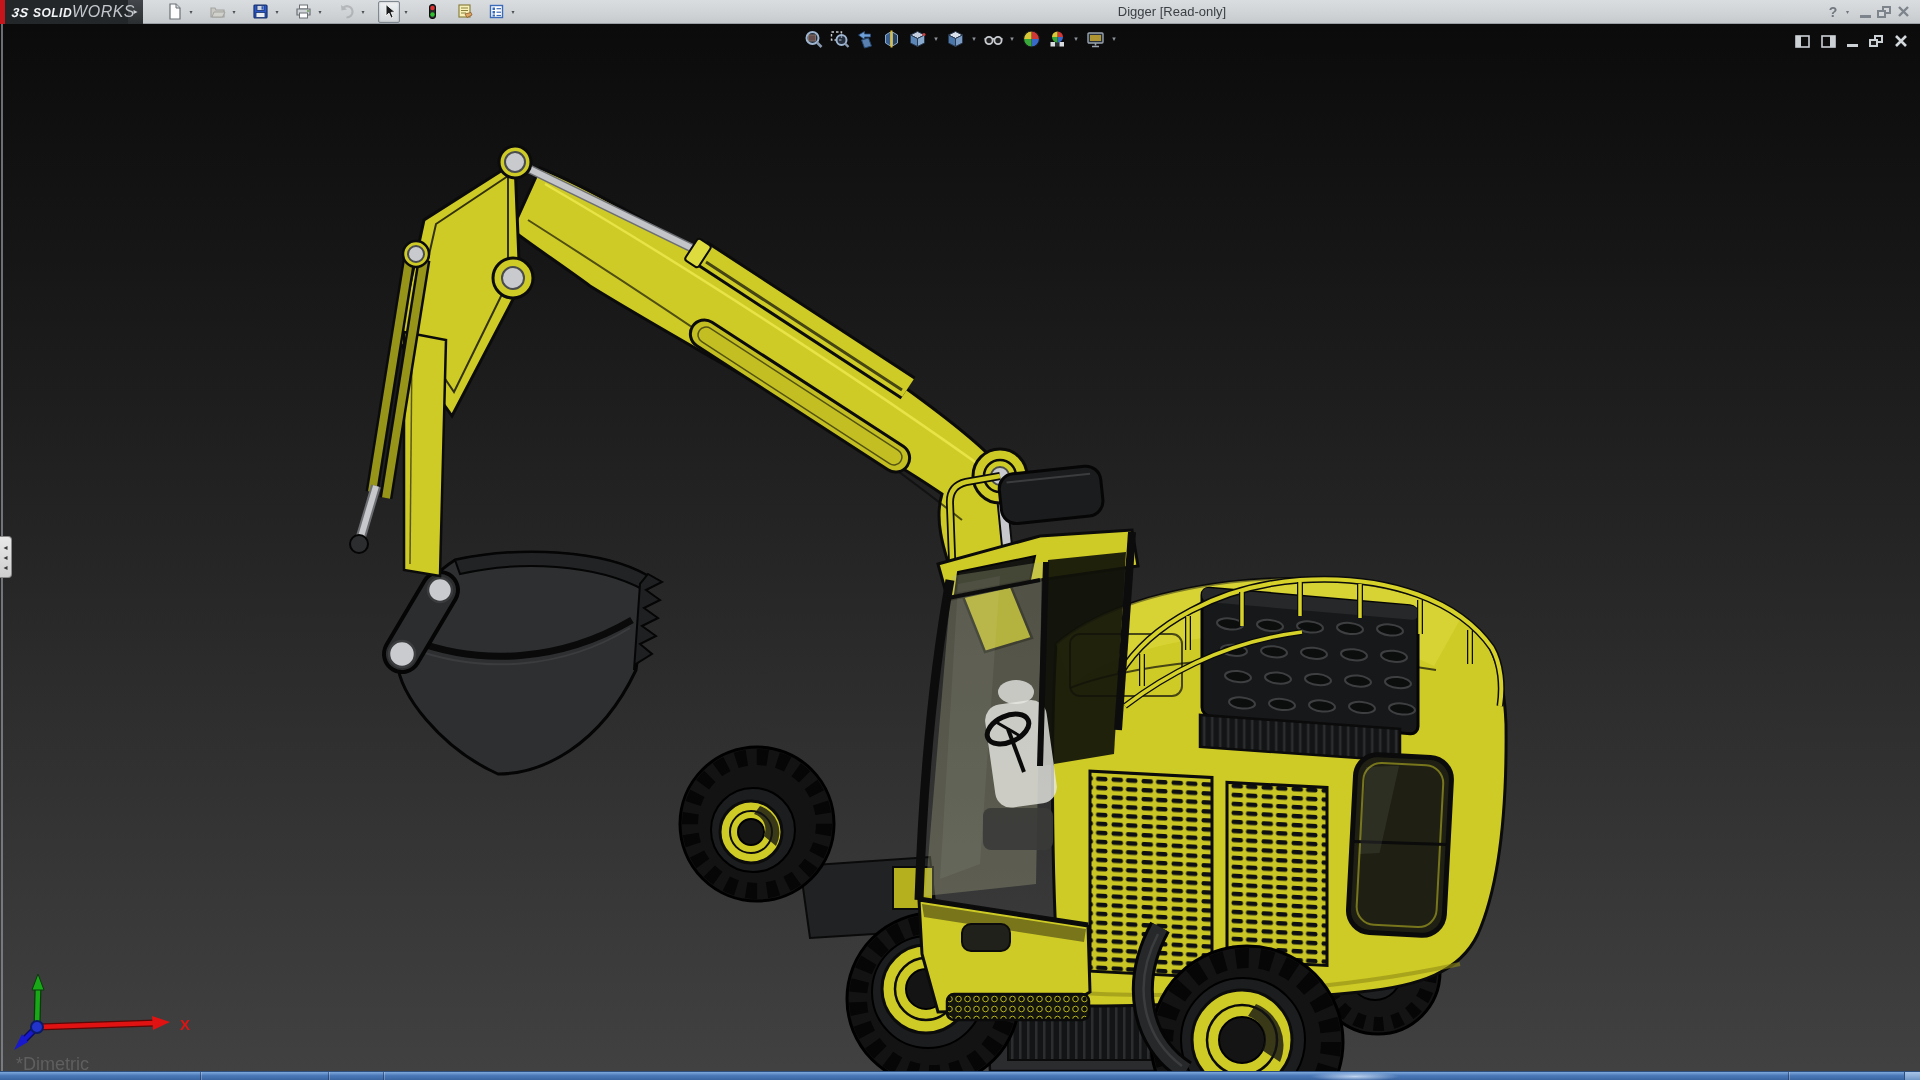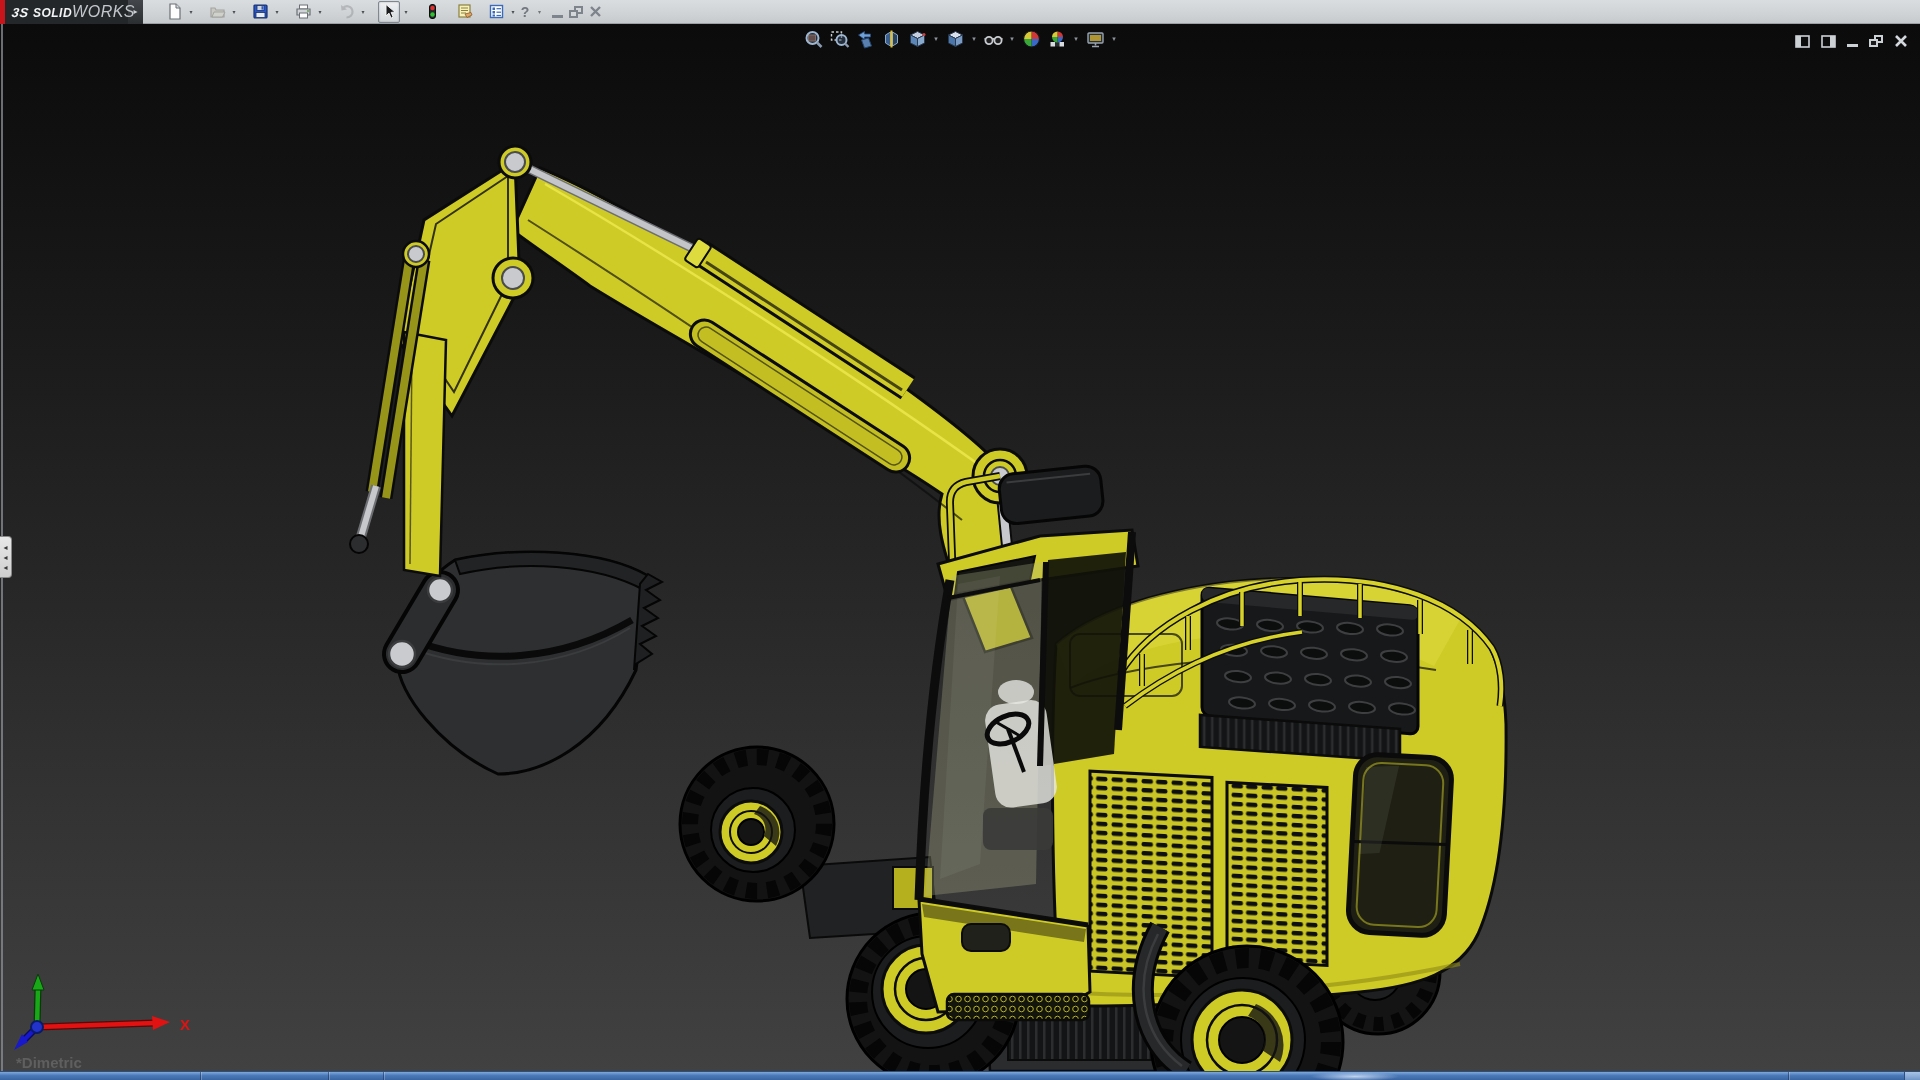--- a/index.html
+++ b/index.html
@@ -54,21 +54,21 @@
   .dc-min { width:11px; height:3px; background:#ccd1d6; margin-top:8px; }
   .dc-restore { position:relative; width:14px; height:12px; }
   .dc-restore .r1 { position:absolute; right:0; top:0; width:9px; height:8px; border:2px solid #ccd1d6; }
   .dc-restore .r2 { position:absolute; left:0; bottom:0; width:9px; height:8px; border:2px solid #ccd1d6; background:#1a1a1a; }
 
   .panel-handle { position:absolute; left:0; top:512px; width:12px; height:42px;
     background:linear-gradient(#e8e8e8,#cfcfcf); border:1px solid #8a8a8a; border-left:none;
     border-radius:0 4px 4px 0; display:flex; flex-direction:column; align-items:center; justify-content:center; gap:1px; }
   .panel-handle span { font-size:8px; line-height:9px; color:#3a3a3a; }
 
-  .orientation-label { position:absolute; left:16px; top:1030px; font-size:15px; color:#5f5f5f;font-weight:bold; }
+  .orientation-label { position:absolute; left:16px; top:1030px; font-size:18px; color:#5f5f5f; }
 
   .triad { position:absolute; left:0; top:930px; }
 
   .model-svg { position:absolute; inset:0; }
 
   
   .statusbar { position:relative; flex:0 0 9px; height:9px;
     background:linear-gradient(#7fa9dc,#4a78b8 45%,#3a65a2); border-top:1px solid #2d4f80; overflow:hidden;}
   .sb-sep { position:absolute; top:0; width:1px; height:9px; background:rgba(20,40,80,.5); box-shadow:1px 0 0 rgba(255,255,255,.25); }
   .sb-glow { position:absolute; top:0; height:9px; width:90px; left:1310px;
@@ -174,20 +174,23 @@
           <rect x="4.5" y="8" width="2.5" height="2.5" fill="#3a6ab8"></rect>
           <rect x="4.5" y="11.5" width="2.5" height="2" fill="#3a6ab8"></rect>
           <line x1="8.5" y1="5.7" x2="13" y2="5.7" stroke="#3a6ab8" stroke-width="1.2"></line>
           <line x1="8.5" y1="9.2" x2="13" y2="9.2" stroke="#3a6ab8" stroke-width="1.2"></line>
           <line x1="8.5" y1="12.5" x2="13" y2="12.5" stroke="#3a6ab8" stroke-width="1.2"></line>
         </svg>
       </div>
       <div class="dd">▾</div>
     </div>
 
+    <div class="title-area">
+      <span class="doc-title">Digger [Read-only]</span>
+    </div>
 
     <div class="win-controls">
       <div class="wc-btn">
         <span class="help-glyph">?</span>
       </div>
       <div class="wc-dd">▾</div>
       <div class="wc-btn">
           <div class="min-shape"></div>
         </div>
       <div class="wc-btn">

